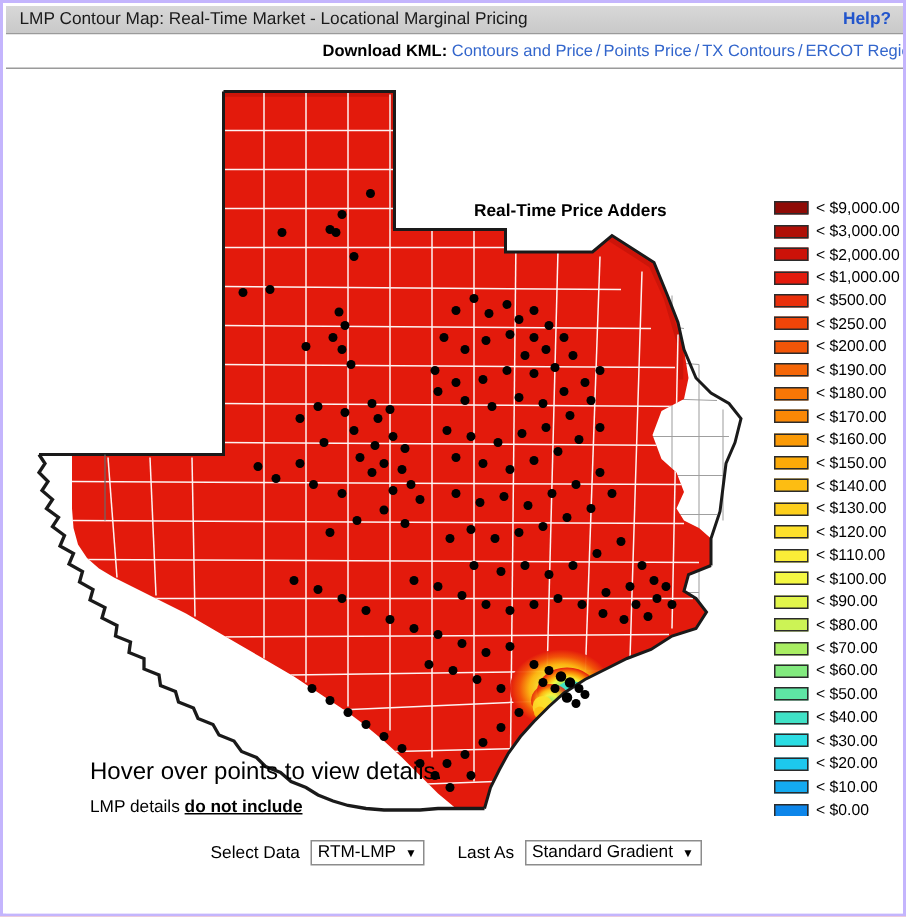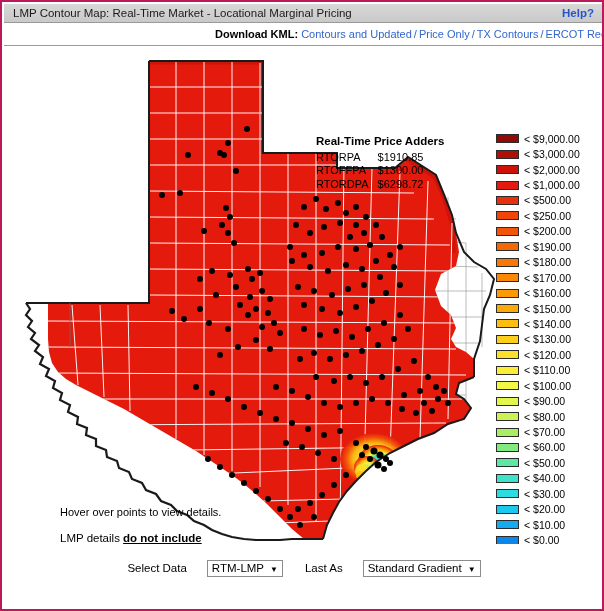--- a/index.html
+++ b/index.html
@@ -1,19 +1,19 @@
 <!DOCTYPE html>
 <html><head>
 <meta charset="utf-8">
 <style>
   html,body{margin:0;padding:0;background:#ffffff;}
   body{font-family:"Liberation Sans",sans-serif;}
   #app{
     position:relative;width:604px;height:611px;box-sizing:border-box;
-    background:#ffffff;border:2px solid #be185d;overflow:hidden;
+    background:#ffffff;border:2px solid #c4b5fd;overflow:hidden;
   }
   
   #titlebar{
     position:absolute;left:2px;top:2px;width:600px;height:19px;
     background:linear-gradient(#d8d8d8,#c9c9c9);
     border-bottom:1px solid #9a9a9a;
     box-sizing:border-box;
   }
   #titlebar .ttl{
     position:absolute;left:9px;top:3px;font-size:11.5px;color:#1a1a1a;
@@ -48,49 +48,49 @@
   #adders{
     position:absolute;left:312px;top:88px;font-size:11px;color:#000;
     line-height:13.5px;white-space:nowrap;
   }
   #adders .hd{font-weight:bold;font-size:11.5px;margin-bottom:2px;display:block;}
   #adders table{border-collapse:collapse;font-size:11px;}
   #adders td{padding:0 0 0 0;font-size:11px;color:#000;white-space:nowrap;}
   #adders td.val{padding-left:9px;}
   
   #hovernote{
-    position:absolute;left:56px;top:459px;font-size:11px;color:#000;white-space:nowrap;
+    position:absolute;left:56px;top:459px;font-size:16px;color:#000;white-space:nowrap;
   }
   #lmpnote{
     position:absolute;left:56px;top:484px;font-size:11.5px;color:#000;
     line-height:14px;white-space:nowrap;
   }
   #lmpnote .u{font-weight:bold;text-decoration:underline;text-align:right;}
   
   #legend{
-    position:absolute;left:492px;top:84px;width:86px;
+    position:absolute;left:512px;top:84px;width:86px;
   }
   #legend .row{height:15.45px;display:flex;align-items:center;}
   #legend .sw{
     width:23px;height:9px;border:1px solid #2b2b2b;box-sizing:border-box;
     flex:0 0 auto;
   }
   #legend .lb{
     margin-left:5px;font-size:10.5px;color:#000;white-space:nowrap;
     font-family:"Liberation Sans",sans-serif;
   }
   
   #controls{
     position:absolute;left:2px;top:542px;width:600px;height:65px;background:#fff;
   }
   #ctrow{
     position:absolute;left:0;top:16px;width:600px;text-align:center;
     font-size:11.5px;color:#000;white-space:nowrap;
   }
-  #ctrow .lbl{margin-right:20px;}
+  #ctrow .lbl{margin-right:7px;}
   .selbox{
     display:inline-block;border:1px solid #8c8c8c;background:#fff;
     padding:1px 4px 2px 4px;font-size:11.5px;color:#000;cursor:pointer;
     vertical-align:middle;
   }
   .selbox .car{font-size:8px;margin-left:6px;color:#000;}
   .gap{display:inline-block;width:22px;}
 </style>
 </head>
 <body>
@@ -98,21 +98,21 @@
 <div id="app">
 
   <div id="titlebar">
     <span class="ttl">LMP Contour Map: Real-Time Market - Locational Marginal Pricing</span>
     <a class="help" href="#">Help?</a>
   </div>
 
   <div id="subbar">
     <span class="kmlwrap">
       <span class="lbl">Download KML:</span>
-      <a href="#">Contours and Updated</a><span class="sep">/</span><a href="#">Price Only</a><span class="sep">/</span><a href="#">TX Contours</a><span class="sep">/</span><a href="#">ERCOT Region</a>
+      <a href="#">Contours and Price</a><span class="sep">/</span><a href="#">Points Price</a><span class="sep">/</span><a href="#">TX Contours</a><span class="sep">/</span><a href="#">ERCOT Region</a>
     </span>
   </div>
 
   <div id="stage">
 
     <svg id="mapsvg" width="600" height="497" viewBox="0 0 600 497">
       <defs>
         <radialGradient id="hot" cx="50%" cy="50%" r="50%">
           <stop offset="0%" stop-color="#2bdde3"></stop>
           <stop offset="22%" stop-color="#5ee6a4"></stop>
@@ -445,36 +445,20 @@
         <circle cx="252" cy="444" r="3"></circle>
           <circle cx="240" cy="436" r="3"></circle>
         <circle cx="228" cy="428" r="3"></circle>
           <circle cx="216" cy="420" r="3"></circle>
         <circle cx="204" cy="412" r="3"></circle>
       </g>
     </svg>
 
     <div id="adders">
       <span class="hd">Real-Time Price Adders</span>
-      <table>
-        <tbody>
-            <tr>
-          <td>RTORPA</td>
-          <td class="val">$1910.85</td>
-        </tr>
-        <tr>
-          <td>RTOFFPA</td>
-          <td class="val">$1300.00</td>
-        </tr>
-        <tr>
-          <td>RTORDPA</td>
-          <td class="val">$6298.72</td>
-        </tr>
-      </tbody>
-        </table>
     </div>
 
     <div id="hovernote">Hover over points to view details.</div>
 
     <div id="lmpnote">
       <span>LMP details </span><span class="u">do not include</span><br>
       
     </div>
 
     <div id="legend">

